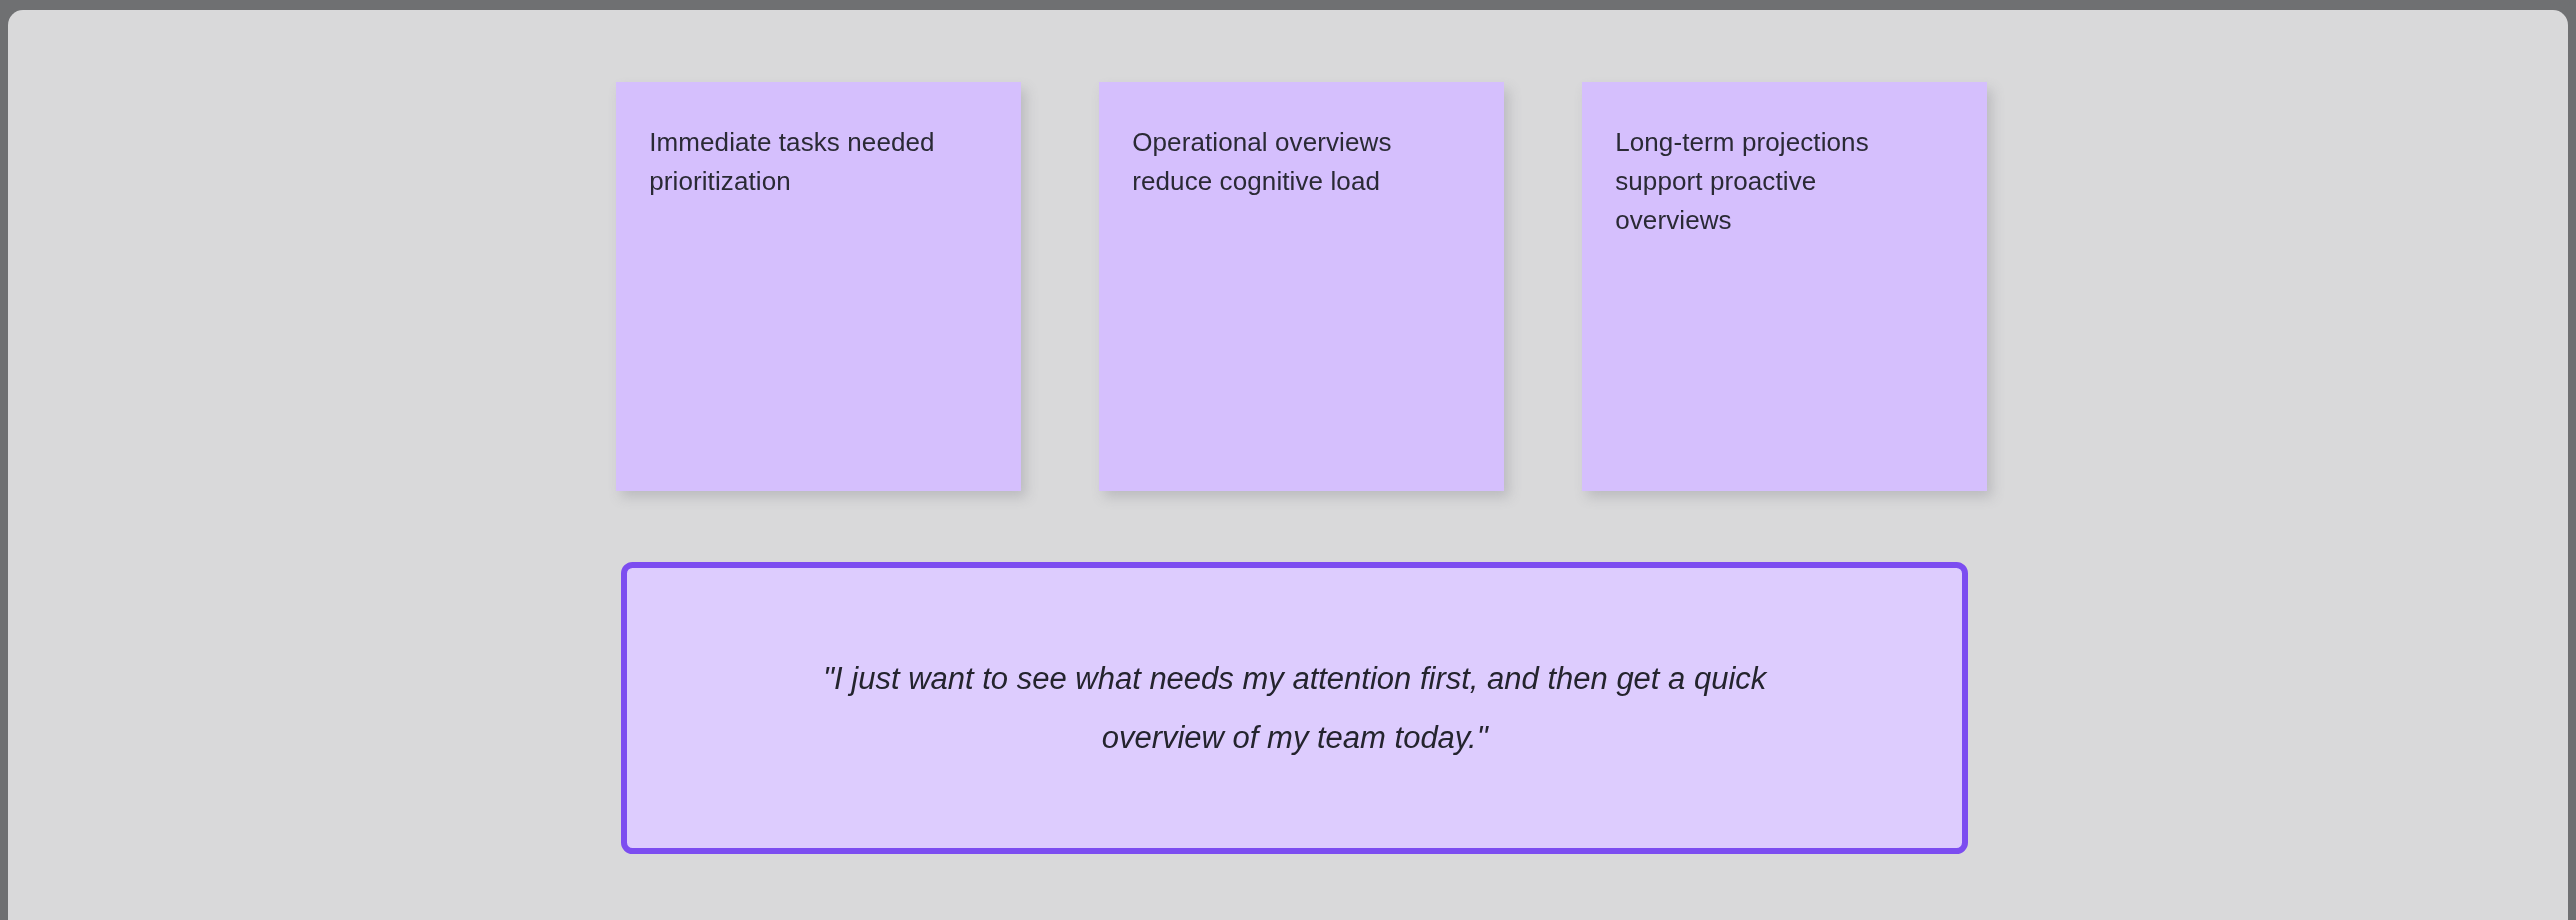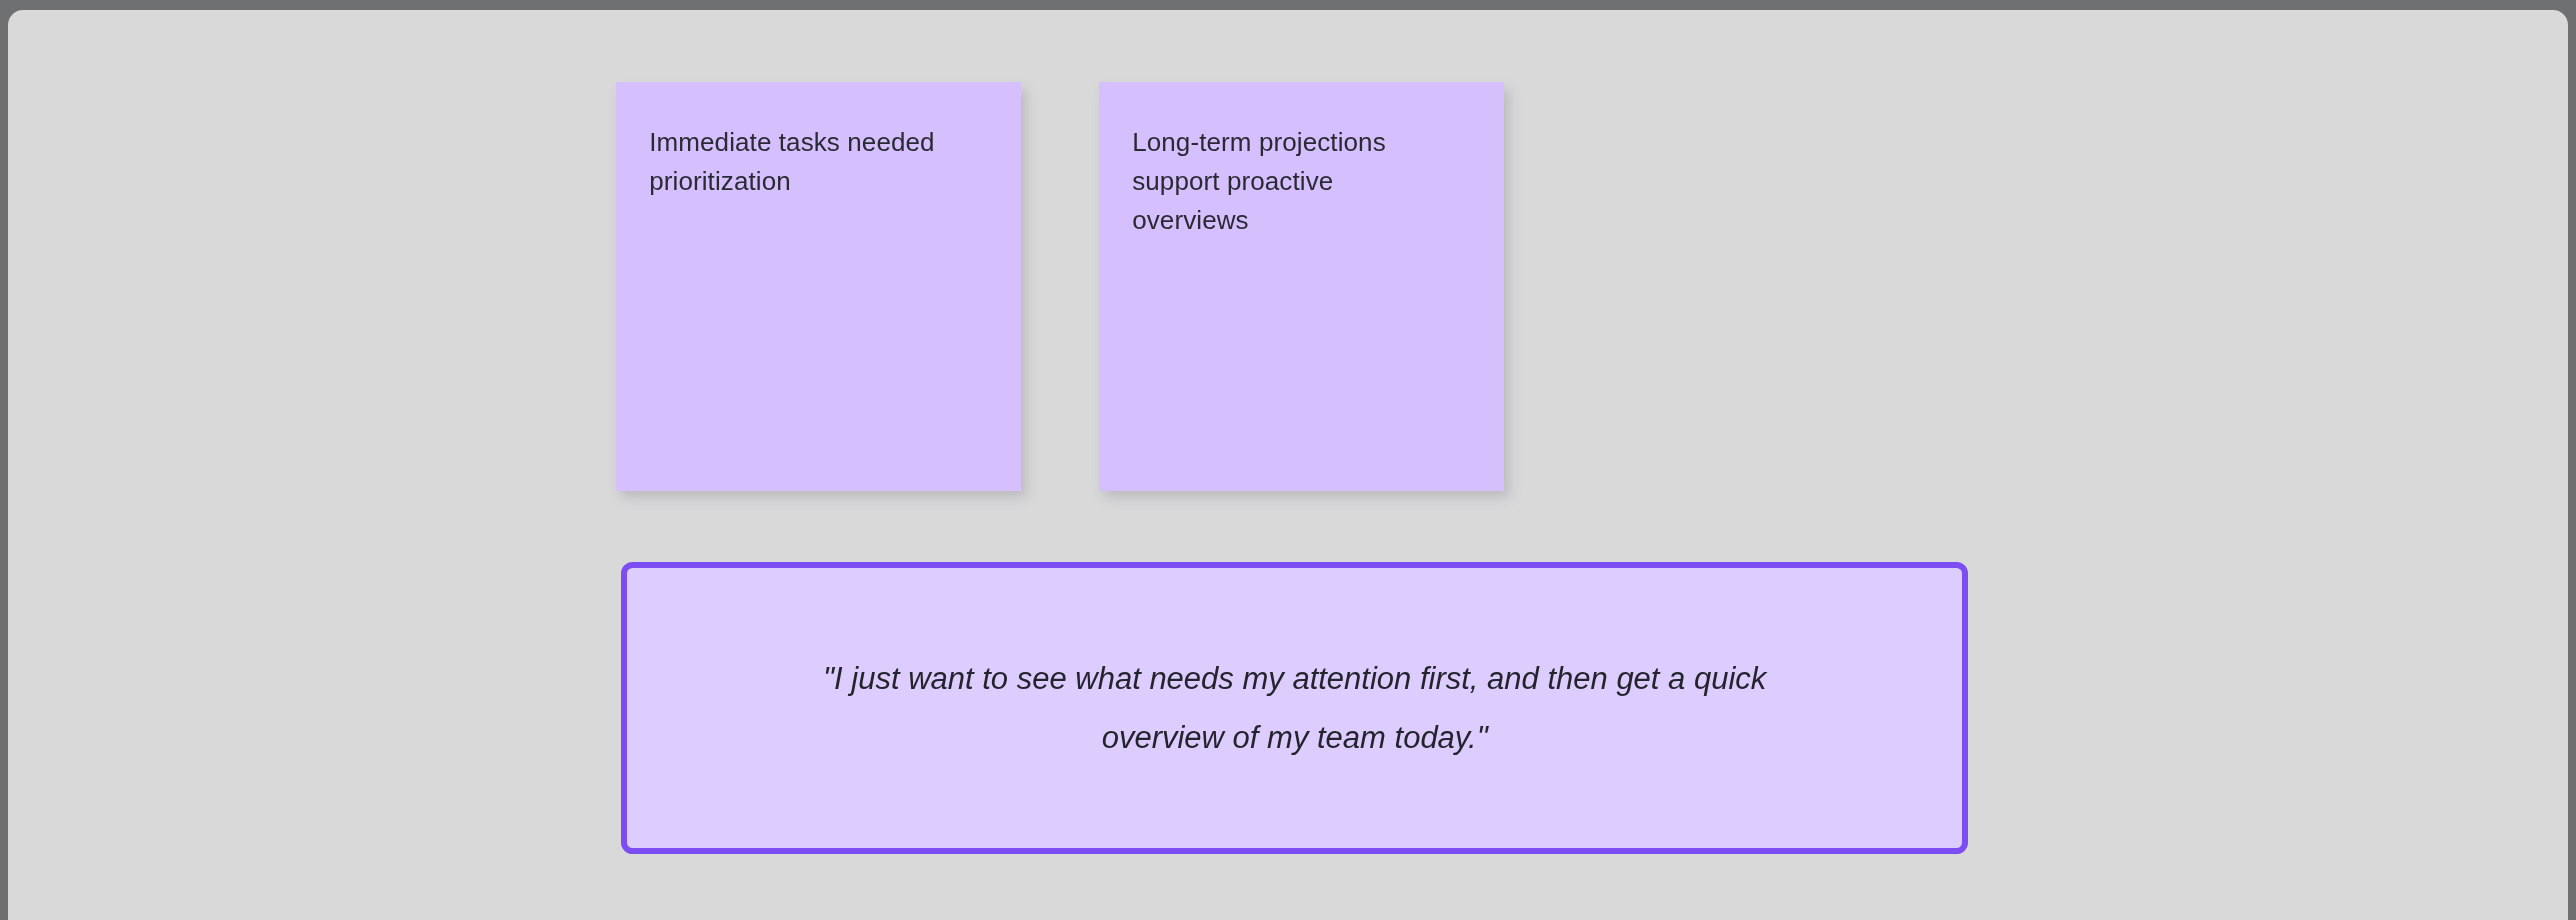--- a/index.html
+++ b/index.html
@@ -95,20 +95,24 @@
 <div class="window-frame">
   <div class="canvas">
 
     <div class="cards-row">
 
       <div class="insight-card">
         <div class="card-text">Immediate tasks needed
 prioritization</div>
       </div>
 
+      <div class="insight-card">
+        <div class="card-text">Operational overviews
+reduce cognitive load</div>
+      </div>
 
       <div class="insight-card">
         <div class="card-text">Long-term projections
 support proactive
 overviews</div>
       </div>
 
     </div>
 
     <div class="quote-box">

